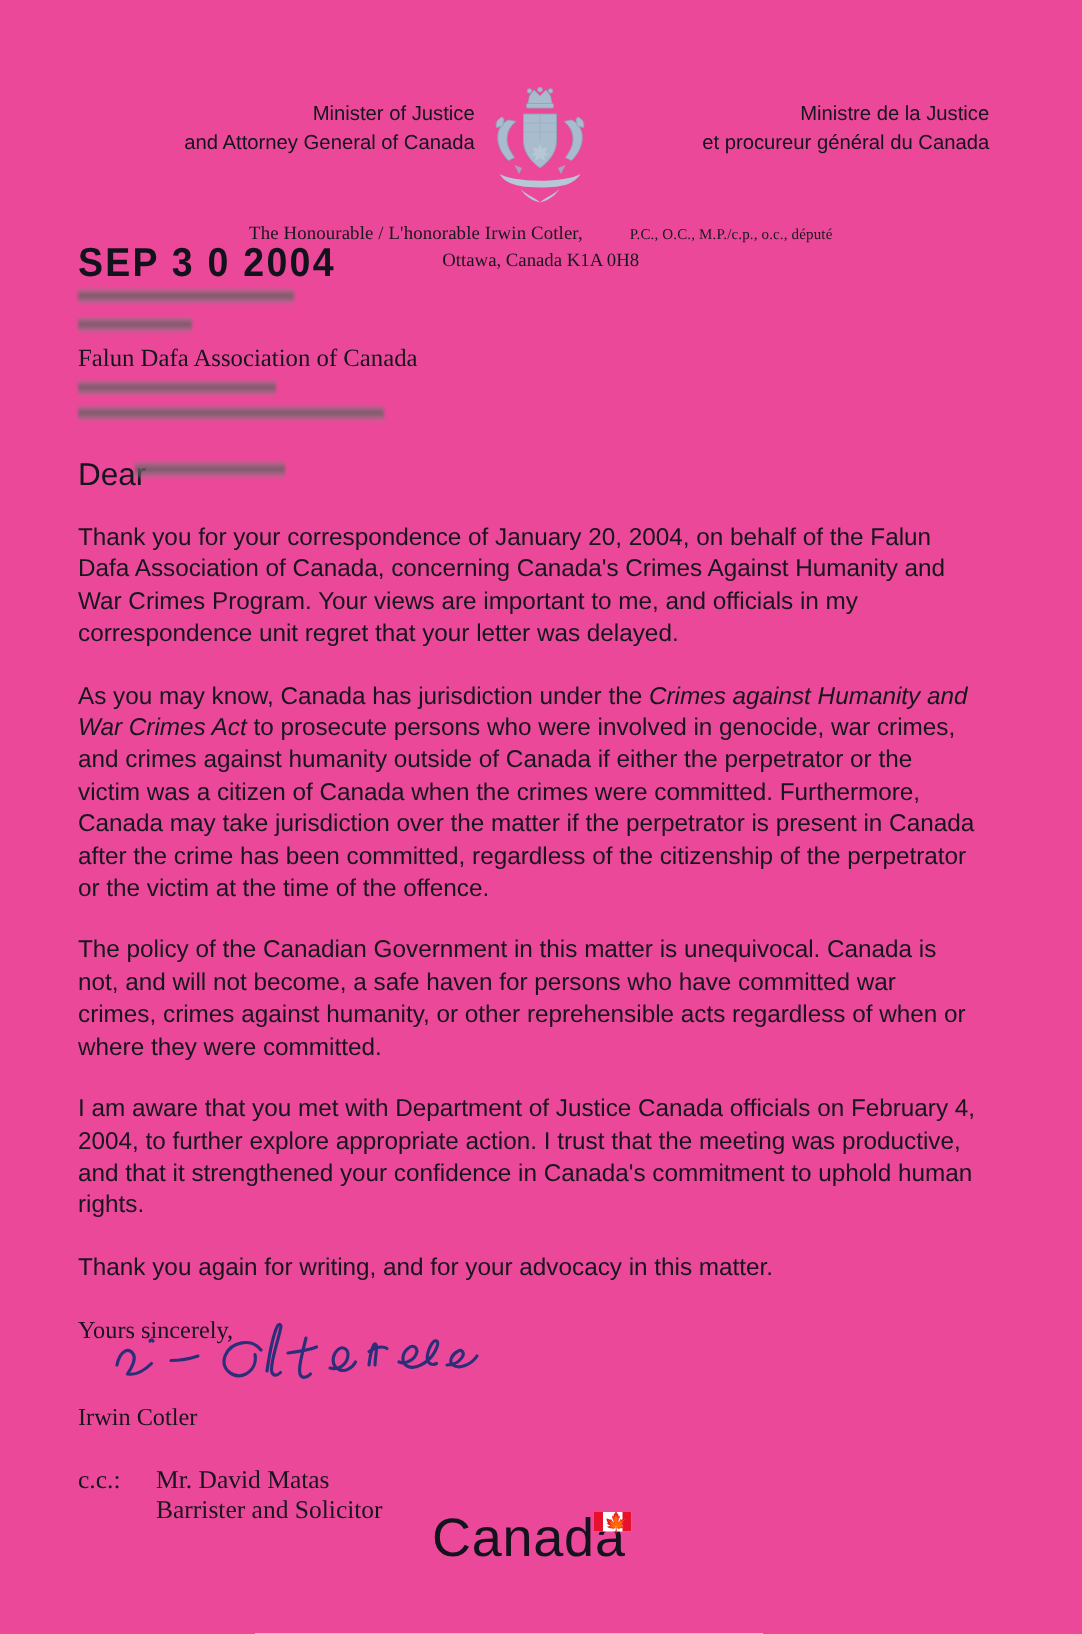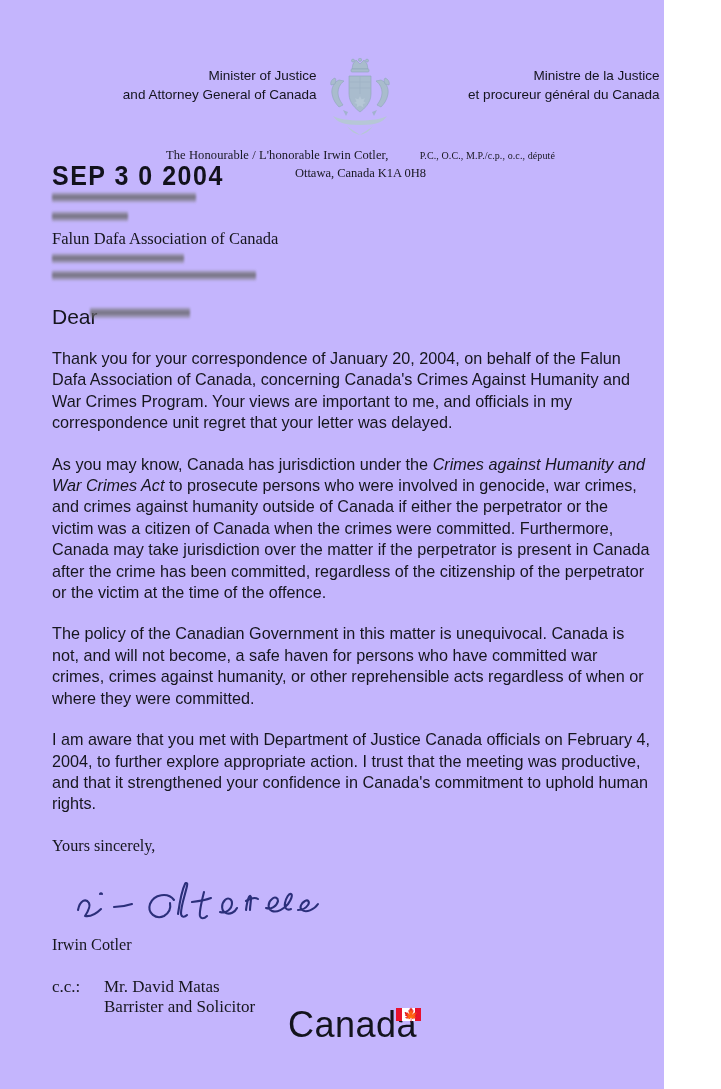--- a/index.html
+++ b/index.html
@@ -11,23 +11,23 @@
     width: 721px;
     height: 1089px;
     position: relative;
     font-family: "Liberation Serif", serif;
     color: #1a1a22;
     overflow: hidden;
   }
 
   .page {
     position: relative;
-    width: 664px;
+    width: 721px;
     height: 1089px;
-    background: #c4b5fd;
+    background: #ec4899;
   }
 
   
   .letterhead {
     position: absolute;
     top: 58px;
     left: 0;
     width: 721px;
     display: flex;
     flex-direction: row;
@@ -314,20 +314,21 @@
 
   <div class="body-area">
     <p class="para">Thank you for your correspondence of January 20, 2004, on behalf of the Falun Dafa Association of Canada, concerning Canada's Crimes Against Humanity and War Crimes Program.  Your views are important to me, and officials in my correspondence unit regret that your letter was delayed.</p>
 
     <p class="para"><span>As you may know, Canada has jurisdiction under the </span><em>Crimes against Humanity and War Crimes Act</em><span> to prosecute persons who were involved in genocide, war crimes, and crimes against humanity outside of Canada if either the perpetrator or the victim was a citizen of Canada when the crimes were committed.  Furthermore, Canada may take jurisdiction over the matter if the perpetrator is present in Canada after the crime has been committed, regardless of the citizenship of the perpetrator or the victim at the time of the offence.</span></p>
 
     <p class="para">The policy of the Canadian Government in this matter is unequivocal.  Canada is not, and will not become, a safe haven for persons who have committed war crimes, crimes against humanity, or other reprehensible acts regardless of when or where they were committed.</p>
 
     <p class="para">I am aware that you met with Department of Justice Canada officials on February 4, 2004, to further explore appropriate action.  I trust that the meeting was productive, and that it strengthened your confidence in Canada's commitment to uphold human rights.</p>
 
+    <p class="para">Thank you again for writing, and for your advocacy in this matter.</p>
 
     <p class="closing">Yours sincerely,</p>
   </div>
 
   <div class="signature">
     <svg width="260" height="52" viewBox="0 0 260 52" xmlns="http://www.w3.org/2000/svg">
       <g fill="none" stroke="#2b2f7a" stroke-width="2.1" stroke-linecap="round" stroke-linejoin="round">
         <path d="M8 30 c2 -10 8 -12 11 -7 c2 4 -2 10 -4 13 c6 1 12 -3 16 -7"></path>
         <path d="M30 14 c0.5 -1 1.5 -1 2 0"></path>
         <path d="M44 27 c6 0 12 -1 18 -3"></path>

